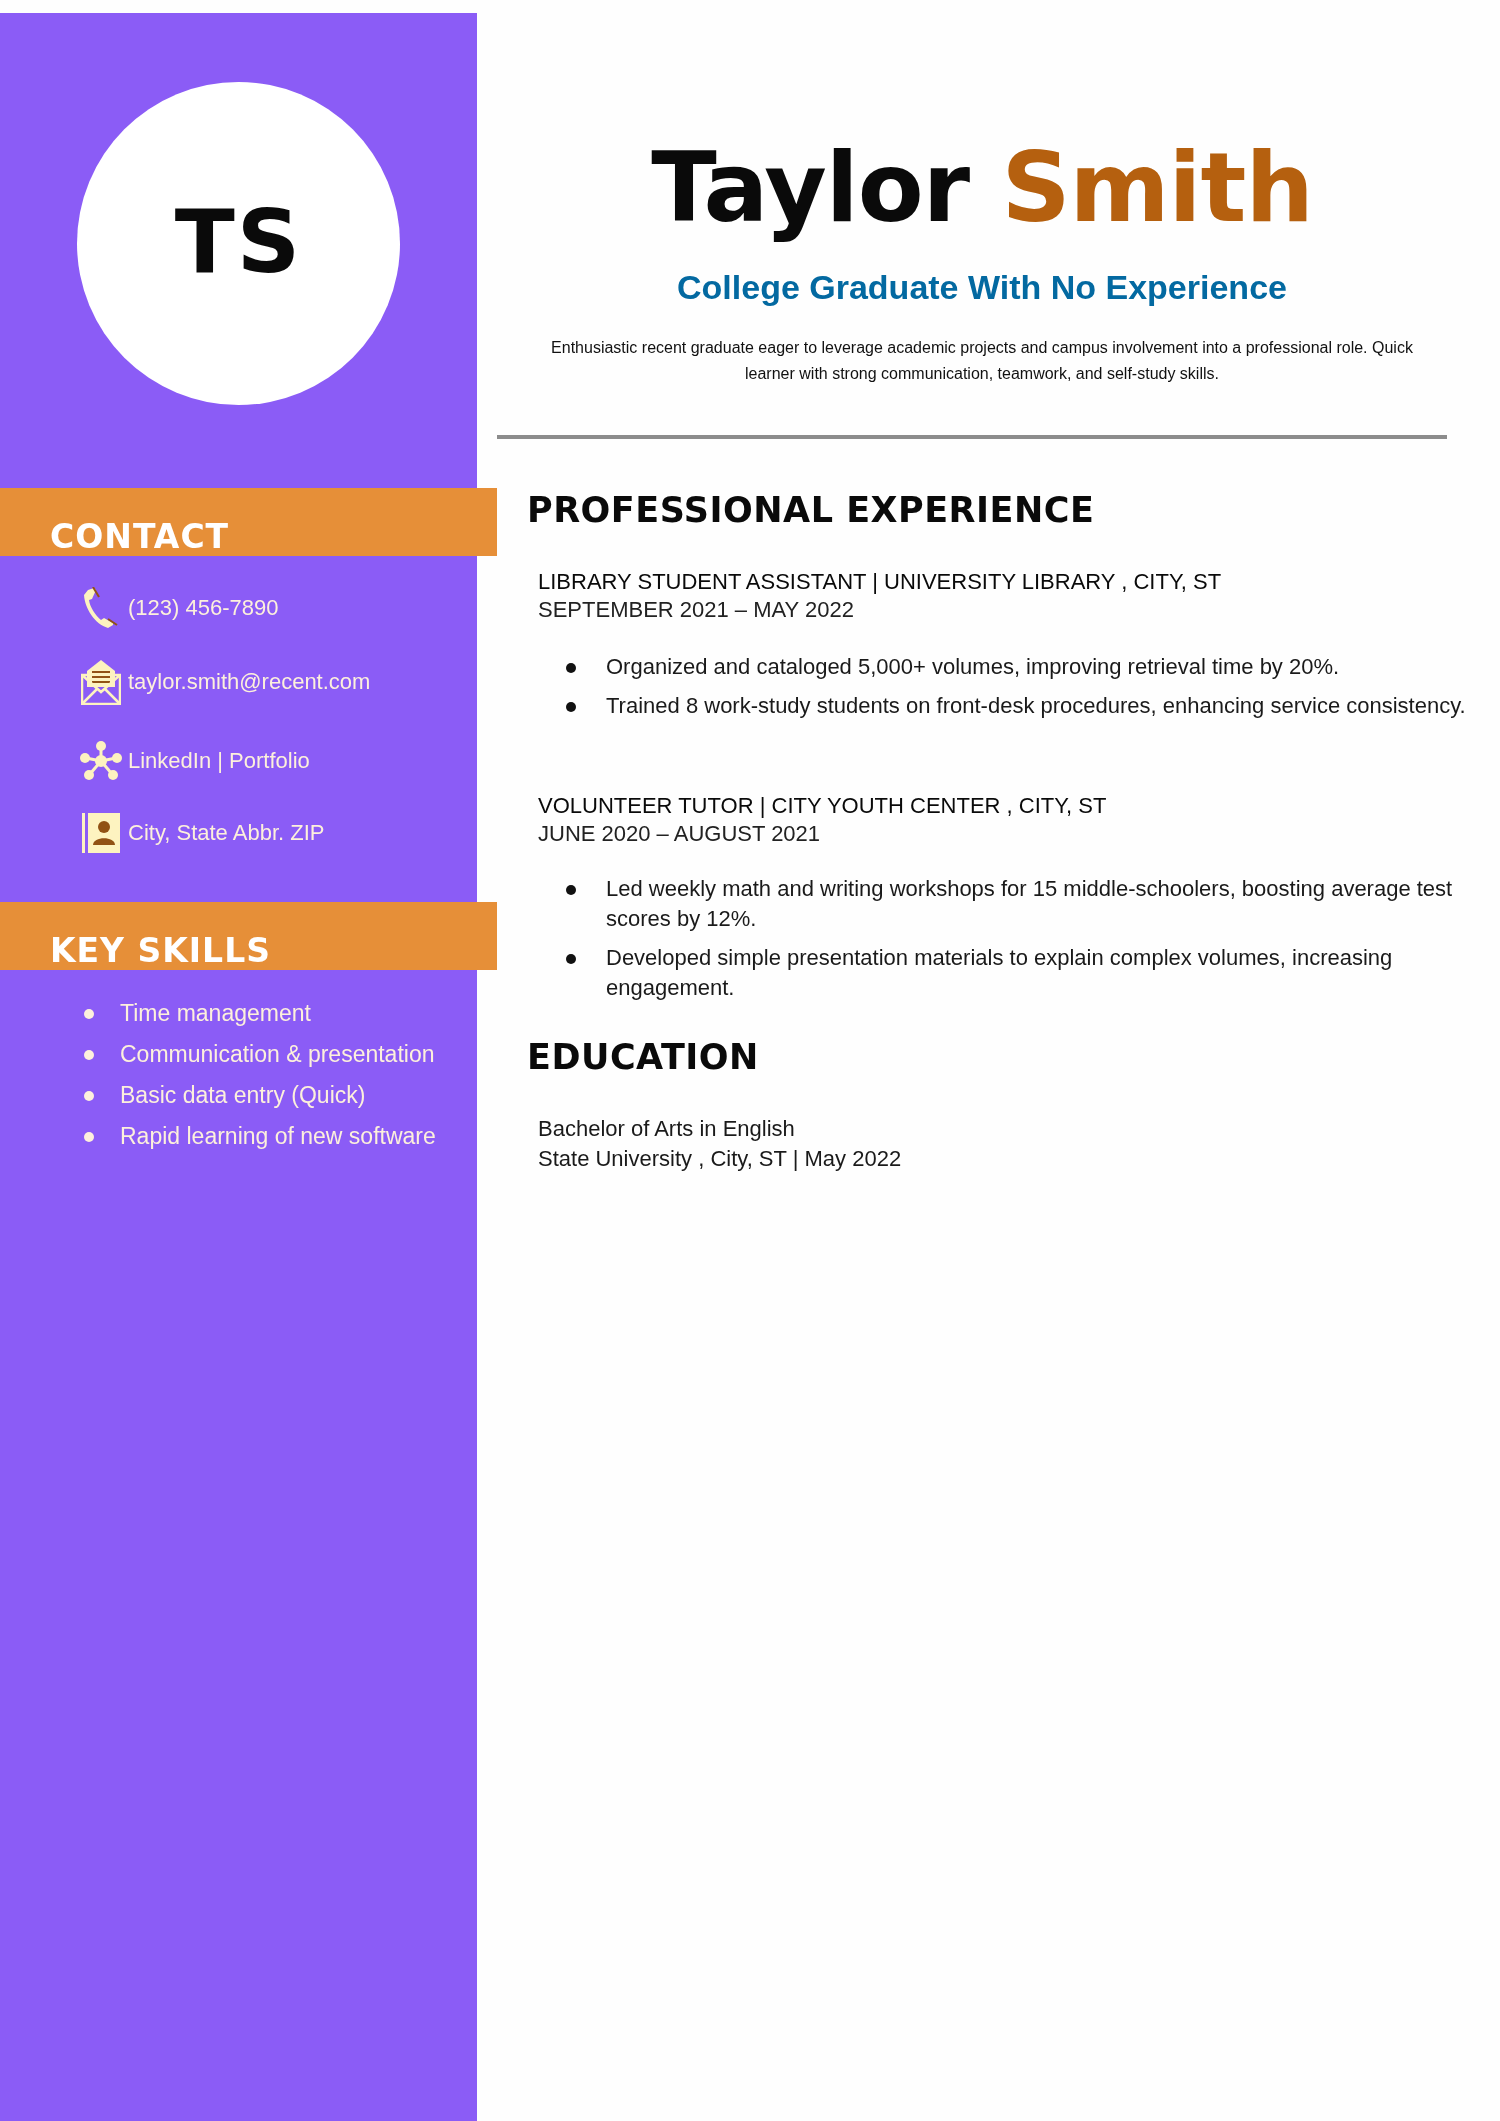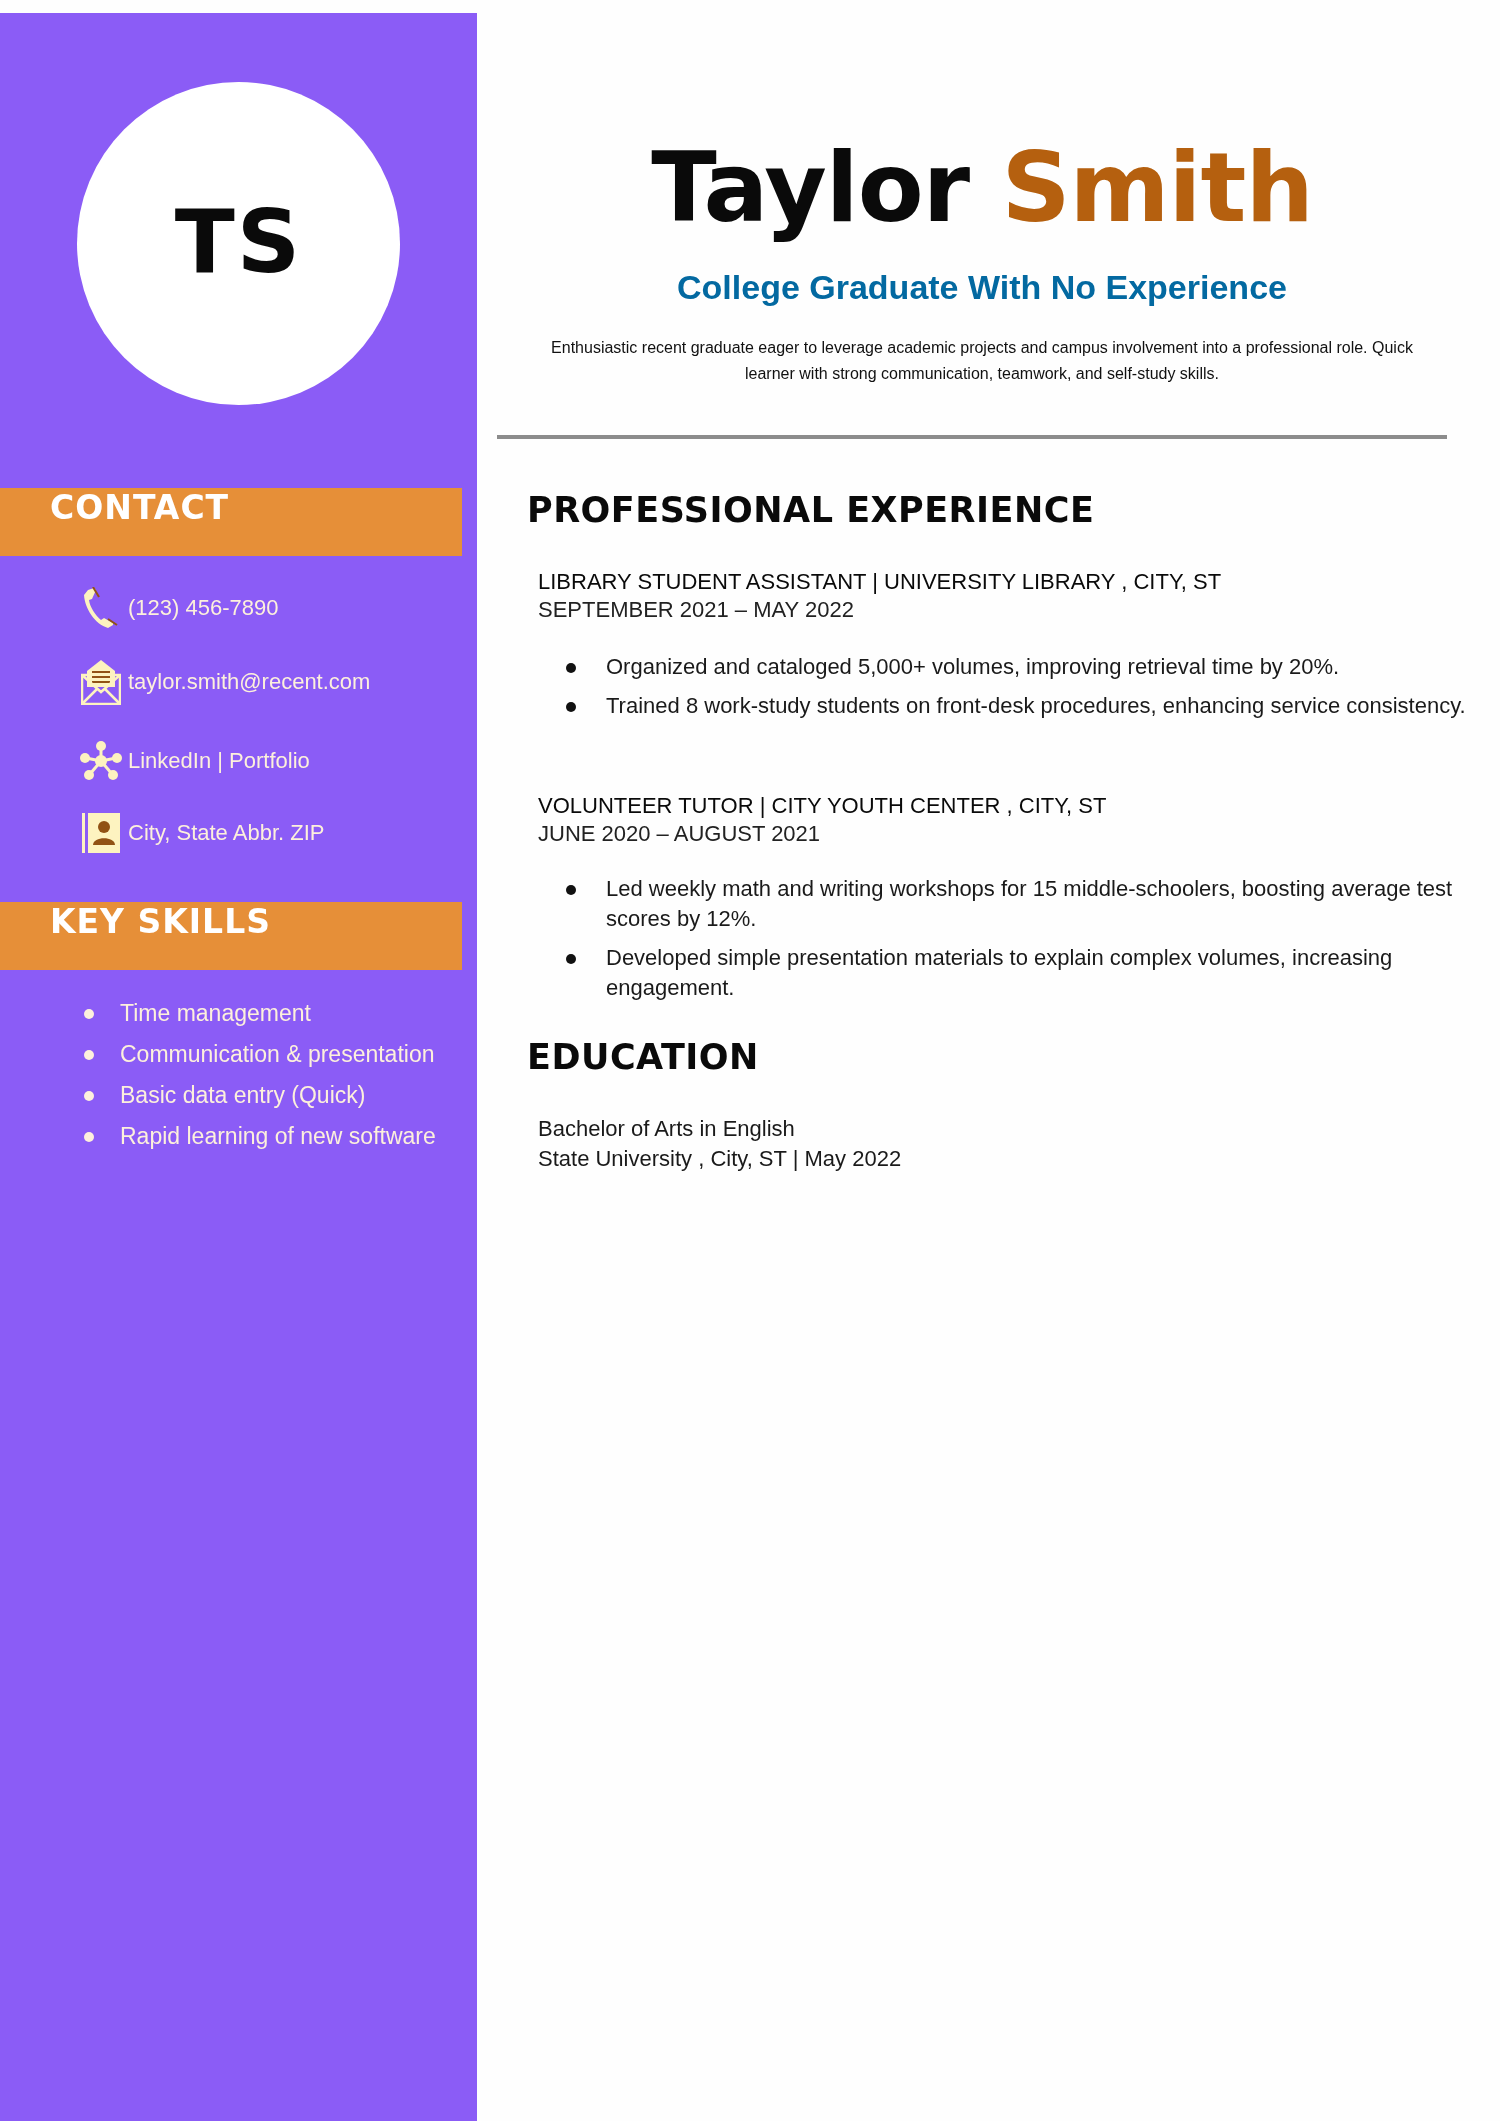--- a/index.html
+++ b/index.html
@@ -35,25 +35,25 @@
       font-family: "DejaVu Sans", sans-serif;
       font-weight: bold;
       font-size: 88px;
       color: #0a0a0a;
       letter-spacing: 2px;
       margin-top: -4px;
     }
     .banner {
       position: absolute;
       left: 0;
-      width: 462px;
+      width: 497px;
       height: 68px;
       background: #e68f38;
       display: flex;
-      align-items: flex-start;
+      align-items: flex-end;
     }
     .banner-title {
       font-family: "DejaVu Sans", sans-serif;
       font-weight: bold;
       color: #ffffff;
       font-size: 33px;
       padding-left: 50px;
       letter-spacing: 1px;
     }
     .banner.contact { top: 475px; }

